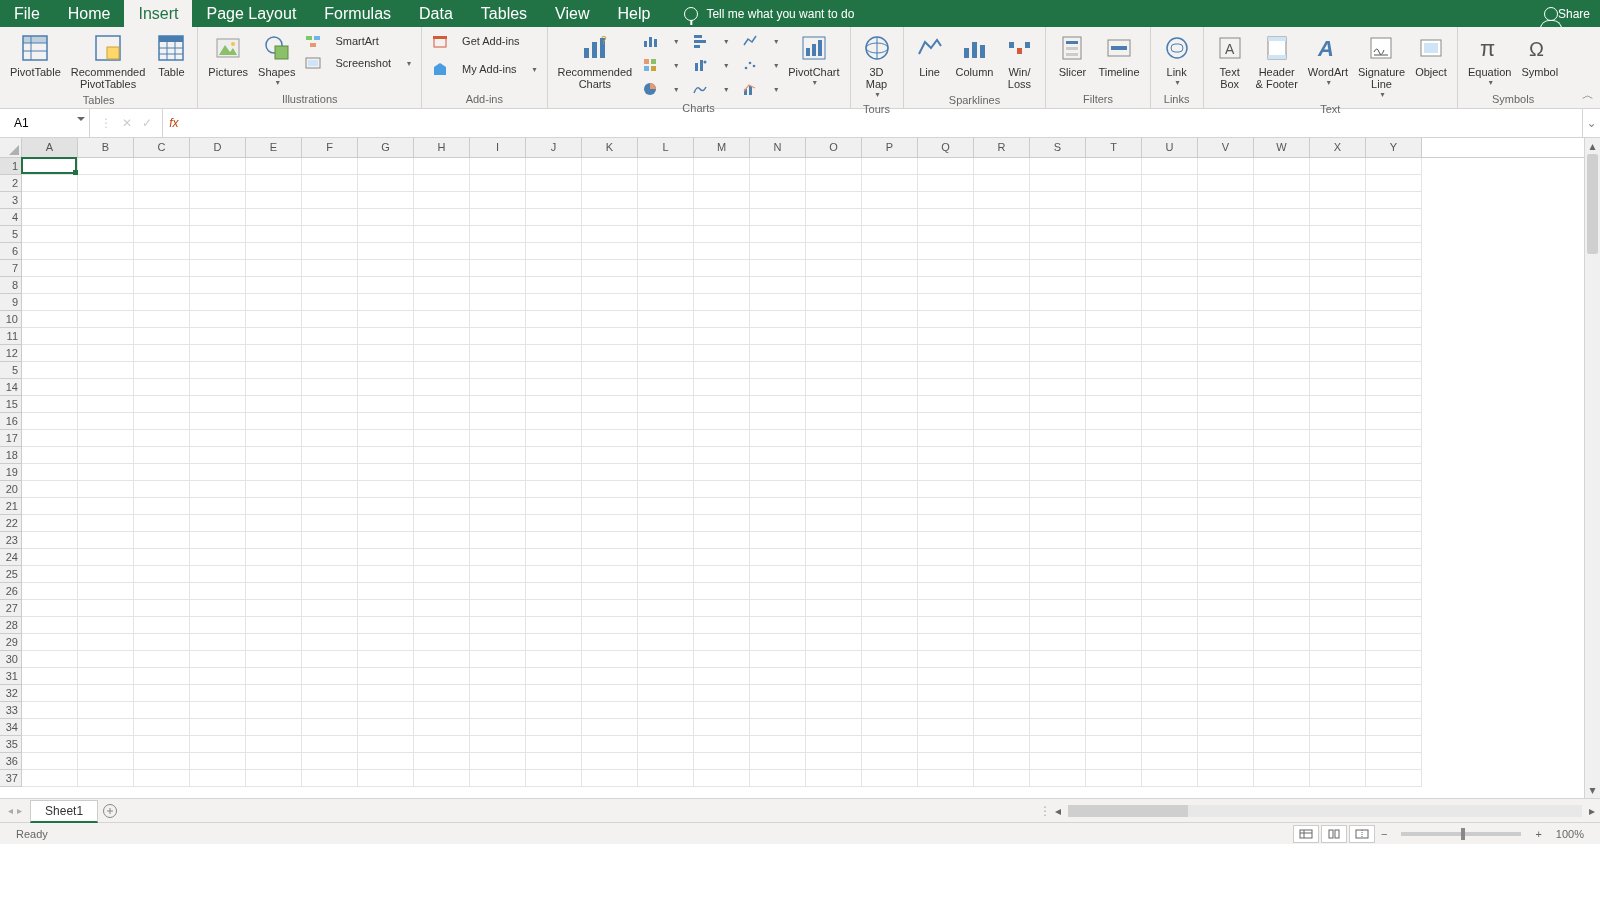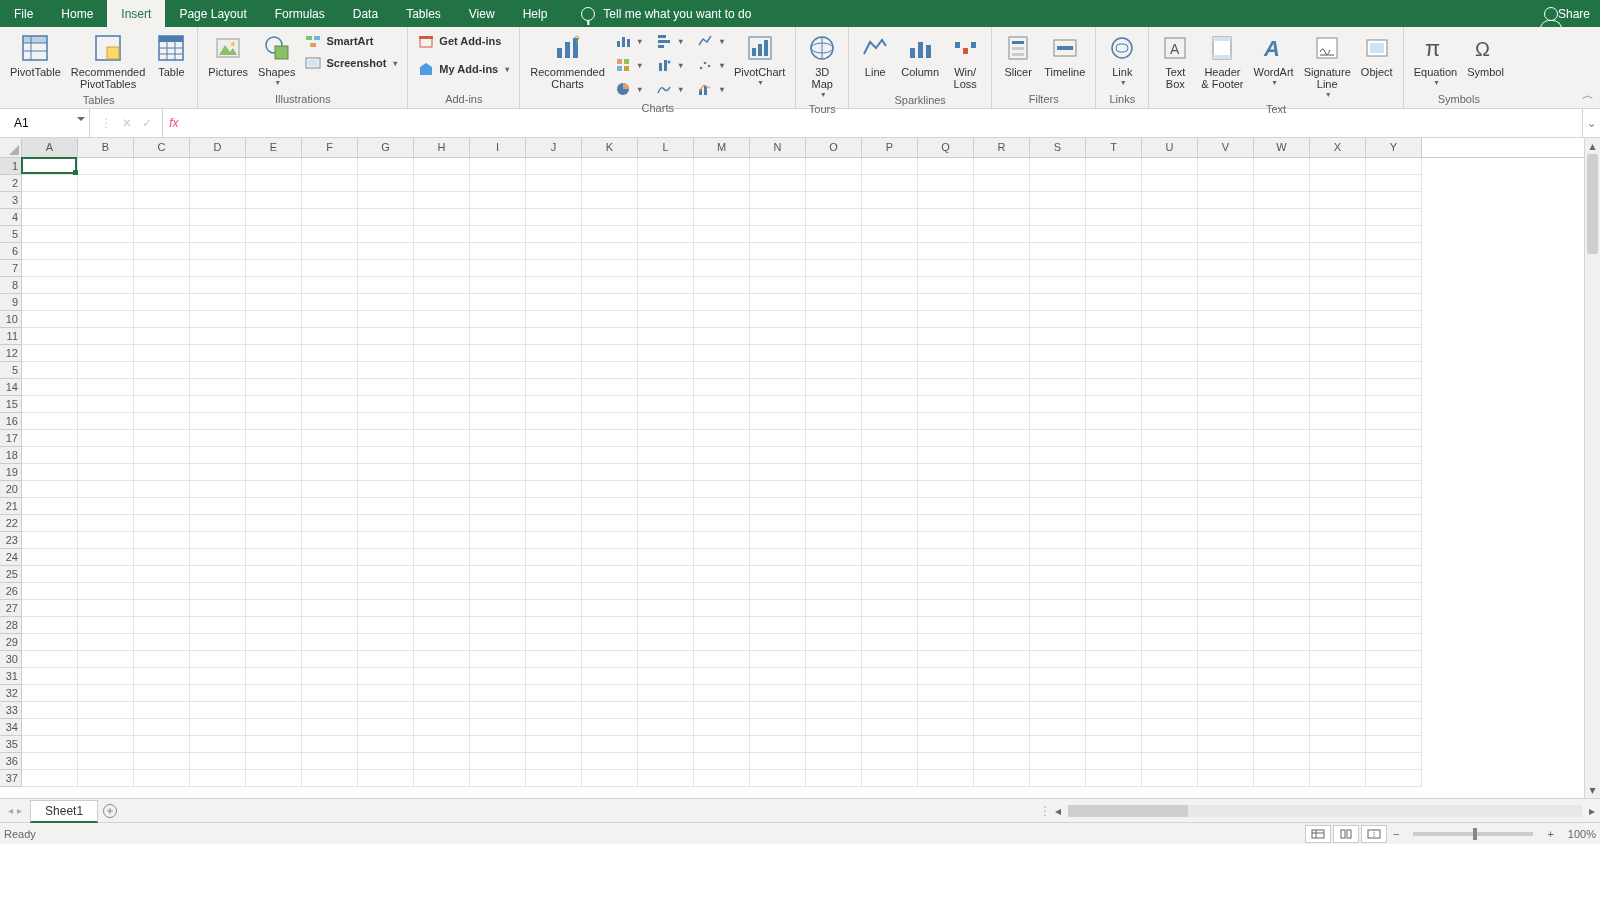--- a/index.html
+++ b/index.html
@@ -1,50 +1,50 @@
 <!DOCTYPE html>
 <html><head>
 <meta charset="utf-8">
 <style>
 * { margin: 0; padding: 0; box-sizing: border-box; font-family: "Segoe UI", Arial, sans-serif; }
 body { width: 1600px; height: 919px; overflow: hidden; background: #fff; font-size: 12px; color: #333; }
 
 
 .menubar { height: 27px; background: #217346; display: flex; align-items: stretch; color: #fff; position: relative; }
-.menubar .tab { padding: 0 14px; display: flex; align-items: center; font-size: 12px; cursor: pointer; }
+.menubar .tab { padding: 0 14px; display: flex; align-items: center; font-size: 16px; cursor: pointer; }
 .menubar .tab.active { background: #f3f2f1; color: #217346; }
 .menubar .tell-me { display: flex; align-items: center; gap: 8px; padding: 0 10px; margin-left: 10px; }
 .menubar .tell-me .bulb { width: 14px; height: 14px; border: 1.4px solid #fff; border-radius: 50%; position: relative; }
 .menubar .tell-me .bulb::after { content:""; position:absolute; width:1.4px; height:5px; background:#fff; left:50%; bottom:-5px; transform:translateX(-50%); }
 .menubar .share { position: absolute; right: 10px; top: 0; height: 100%; display: flex; align-items: center; cursor:pointer; }
 .menubar .share .person { width: 14px; height: 14px; border: 1.4px solid #fff; border-radius: 50%; position: relative; }
 .menubar .share .person::after{content:"";position:absolute;width:20px;height:8px;border:1.4px solid #fff;border-bottom:none;border-radius:10px 10px 0 0;left:-5px;top:12px;}
 
 
 .ribbon { height: 82px; background: #f3f2f1; border-bottom: 1px solid #d4d4d4; display: flex; position: relative; }
 .group { border-right: 1px solid #d4d4d4; display: flex; flex-direction: column; justify-content: space-between; padding: 3px 6px 0 6px; }
 .group-body { display: flex; align-items: flex-start; gap: 2px; flex: 1; }
 .group-label { text-align: center; font-size: 11px; color: #666; padding: 2px 0 3px 0; position: relative; }
 .big-btn { display: flex; flex-direction: column; align-items: center; justify-content: flex-start; padding: 2px 4px; min-width: 40px; cursor: pointer; text-align: center; }
 .big-btn .icon { width: 32px; height: 32px; display:flex; align-items:center; justify-content:center; }
 .big-btn .lbl { font-size: 11px; line-height: 12px; margin-top: 2px; }
-.small-btn { display: flex; align-items: center; gap: 5px; padding: 2px 4px; cursor: pointer; font-size: 11px; height: 22px; font-weight: bold; }
+.small-btn { display: flex; align-items: center; gap: 14px; padding: 2px 4px; cursor: pointer; font-size: 11px; height: 22px; }
 .small-btn .mini-icon { width: 16px; height: 16px; display:flex;align-items:center;justify-content:center;}
 .vstack { display: flex; flex-direction: column; justify-content: center; }
 .dd { font-size: 8px; color: #666; margin-left: 2px; }
 .collapse-ribbon { position: absolute; right: 6px; bottom: 4px; font-size: 12px; color: #666; cursor: pointer; }
 
 
 .formula-row { height: 29px; border-bottom: 1px solid #d4d4d4; display: flex; align-items: stretch; background:#fff;}
 .name-box { width: 90px; border-right: 1px solid #d4d4d4; display: flex; align-items: center; padding: 0 14px; position: relative; }
 .name-box input { border: none; outline: none; width: 60px; font-size: 12px; }
 .name-drop { position: absolute; right: 4px; top: 8px; border: 4px solid transparent; border-top-color: #666; cursor:pointer; }
 .fx-controls { display: flex; align-items: center; gap: 10px; padding: 0 10px; border-right: 1px solid #d4d4d4; color: #bdbdbd; }
 .fx-controls .sep { color: #ccc; }
-.fx-label { font-style: italic; color: #ec4899; padding: 0 6px; display:flex;align-items:center;}
+.fx-label { font-style: italic; color: #c2410c; padding: 0 6px; display:flex;align-items:center;}
 .formula-input { flex: 1; border: none; outline: none; padding: 0 6px; font-size: 12px; }
 .fbar-expand { width: 18px; display:flex; align-items:center; justify-content:center; color:#888; border-left:1px solid #d4d4d4; cursor:pointer;}
 
 
 .grid-wrap { position: relative; height: 660px; background:#fff;}
 .col-headers { height: 20px; display: flex; border-bottom: 1px solid #ccc; }
 .corner { width: 22px; border-right: 1px solid #ccc; background:#f0f0f0; position: relative; }
 .corner::after { content:""; position:absolute; right:2px; bottom:2px; border:5px solid transparent; border-right-color:#b0b0b0; border-bottom-color:#b0b0b0;}
 .col-h { width: 56px; border-right: 1px solid #ccc; text-align: center; font-size: 11px; color:#555; background: #f0f0f0; line-height: 19px; cursor:pointer;}
 .col-h.sel { background: #e2e2e2; }
@@ -73,21 +73,21 @@
 .new-sheet .plus::before{content:"";position:absolute;left:3px;right:3px;top:50%;height:1px;background:#888;transform:translateY(-50%);}
 .new-sheet .plus::after{content:"";position:absolute;top:3px;bottom:3px;left:50%;width:1px;background:#888;transform:translateX(-50%);}
 .sheetbar .spacer{flex:1;}
 .hscroll { display:flex; align-items:center; width:560px;}
 .hscroll .grip { width:10px; display:flex;align-items:center;justify-content:center;color:#aaa;}
 .hscroll .arr { width:16px; display:flex;align-items:center;justify-content:center;color:#666;cursor:pointer;}
 .hscroll .track {flex:1; height:12px; background:#e8e8e8; position:relative; margin:0 2px;}
 .hscroll .thumb{position:absolute; left:0; top:0; bottom:0; width:120px; background:#cfcfcf;}
 
 
-.statusbar { height: 22px; border-top: 1px solid #d4d4d4; background:#f3f2f1; display:flex; align-items:center; padding:0 4px; font-size:11px; color:#666; justify-content: space-between;}
+.statusbar { height: 22px; border-top: 1px solid #d4d4d4; background:#f3f2f1; display:flex; align-items:center; padding:0 16px; font-size:11px; color:#666; justify-content: space-between;}
 .view-controls { display:flex; align-items:center; gap:2px;}
 .view-btn { width:26px; height:18px; border:1px solid #ccc; display:flex;align-items:center;justify-content:center; cursor:pointer; background:#fff;}
 .zoom-slider { width:120px; height:4px; background:#ccc; margin:0 8px; position:relative;}
 .zoom-slider .handle{position:absolute; left:50%; top:-4px; width:4px; height:12px; background:#888;}
 .zoom-btn { cursor:pointer; padding: 0 4px;}
 
 svg { display:block;}
 </style>
 </head>
 <body>

